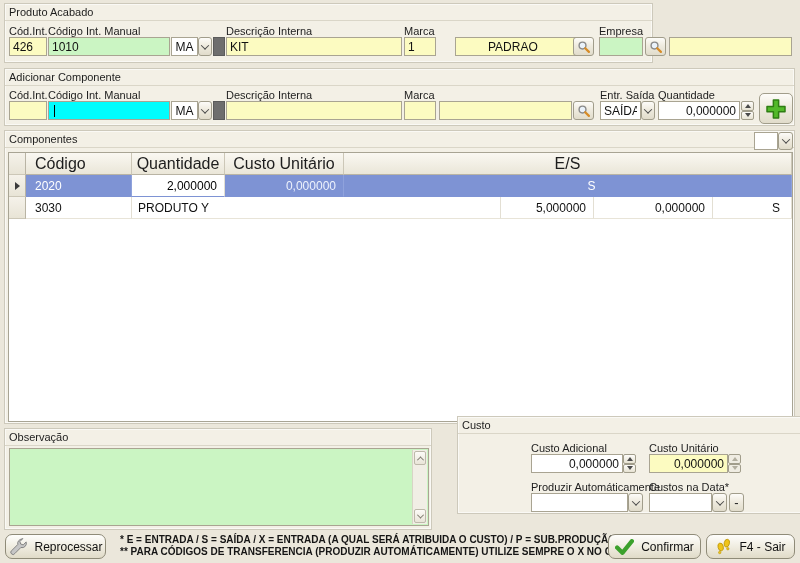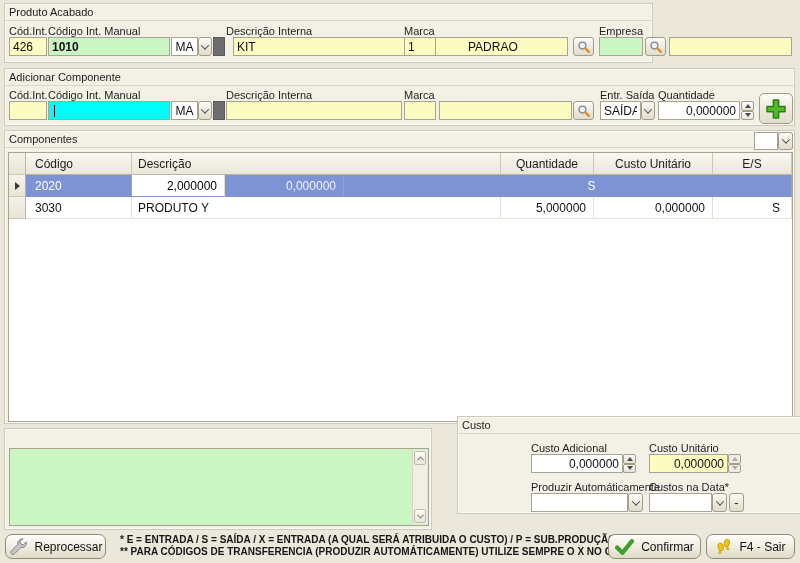--- a/index.html
+++ b/index.html
@@ -60,21 +60,21 @@
     background:linear-gradient(#FEFEFC,#F0EDE1 50%,#E0DBC8);
     display:flex; align-items:center; justify-content:center; gap:7px;
     font-size:12px; color:#111; cursor:default;
   }
   
   .grid { position:absolute; left:3px; top:21px; width:785px; height:270px; background:#fff; border:1px solid #A8A494; }
   .gh, .gr { display:flex; height:22px; }
   .ghc {
     background:linear-gradient(#FAF8F2,#EAE6D8);
     border-right:1px solid #CCC7B7; border-bottom:1px solid #B9B4A4;
-    font-size:12px; display:flex; align-items:center; white-space:nowrap; overflow:hidden;
+    font-size:16px; display:flex; align-items:center; white-space:nowrap; overflow:hidden;
   }
   .grc {
     font-size:12px; display:flex; align-items:center; white-space:nowrap; overflow:hidden;
     border-right:1px solid #E3DFD3; border-bottom:1px solid #E8E4D8; background:#fff; color:#111;padding-left:48px;
   }
   .selcell {
     background:linear-gradient(#F5F2EA,#E8E4D6) !important;
     border-right:1px solid #B9B4A4; border-bottom:1px solid #CCC7B7;
     display:flex; align-items:center; justify-content:center;
   }
@@ -104,29 +104,29 @@
 
 <div class="group" style="left:4px; top:3px; width:649px; height:60px;">
   <div class="group-head">Produto Acabado</div>
   <div class="lbl" style="left:4px; top:21px;">Cód.Int.</div>
   <div class="lbl" style="left:43px; top:21px;">Código Int. Manual</div>
   <div class="lbl" style="left:221px; top:21px;">Descrição Interna</div>
   <div class="lbl" style="left:399px; top:21px;">Marca</div>
   <div class="lbl" style="left:594px; top:21px;">Empresa</div>
 
   <input class="field yellow" style="left: 4px; top: 33px; width: 38px;" value="426">
-  <input class="field green" style="left: 43px; top: 33px; width: 122px; font-weight: bold;" value="1010">
+  <input class="field green" style="left: 43px; top: 33px; width: 122px;" value="1010">
   <input class="field center" style="left: 166px; top: 33px; width: 27px;" value="MA">
   <div class="btn3d" style="left:193px; top:33px; width:14px;">
       <span class="chev"></span>
     </div>
   <div class="darkbox" style="left:208px; top:33px;"></div>
-  <input class="field yellow" style="left: 228px; top: 33px; width: 176px;" value="KIT">
+  <input class="field yellow" style="left: 221px; top: 33px; width: 176px;" value="KIT">
   <input class="field yellow" style="left: 399px; top: 33px; width: 32px;" value="1">
-  <input class="field yellow" style="left: 430px; top: 33px; width: 133px; padding-left: 32px;" value="PADRAO">
+  <input class="field yellow" style="left: 450px; top: 33px; width: 133px; padding-left: 32px;" value="PADRAO">
   <div class="btn3d" style="left:568px; top:33px; width:21px;">
     <svg width="14" height="14" viewBox="0 0 16 16">
         <circle cx="6.3" cy="6.3" r="3.9" fill="#EAF2FA" stroke="#8A8A8A" stroke-width="1.6"></circle>
         <line x1="9.4" y1="9.4" x2="13.6" y2="13.6" stroke="#D78C28" stroke-width="2.6" stroke-linecap="round"></line>
       </svg>
   </div>
   <input class="field green" style="left: 594px; top: 33px; width: 44px;" value="">
   <div class="btn3d" style="left:640px; top:33px; width:21px;">
     <svg width="14" height="14" viewBox="0 0 16 16">
         <circle cx="6.3" cy="6.3" r="3.9" fill="#EAF2FA" stroke="#8A8A8A" stroke-width="1.6"></circle>
@@ -187,21 +187,20 @@
   <div class="group-head">Componentes</div>
   <input class="field" style="left: 749px; top: 1px; width: 24px; height: 18px;">
   <div class="btn3d" style="left:773px; top:1px; width:15px; height:18px;">
       <span class="chev"></span>
     </div>
 
   <div class="grid">
     <div class="gh">
       <div class="ghc c-sel selcell"></div>
       <div class="ghc c-cod">Código</div>
-      <div class="ghc c-desc">Descrição</div>
       <div class="ghc c-qty" style="justify-content:center; padding-right:0;">Quantidade</div>
       <div class="ghc c-cu" style="justify-content:center; padding-right:0;">Custo Unitário</div>
       <div class="ghc c-es" style="justify-content:center;">E/S</div>
     </div>
     <div class="gr row-selected">
       <div class="selcell c-sel">
           <span class="row-arrow"></span>
         </div>
       <div class="grc c-cod">2020</div>
       <div class="grc c-qty focus-cell">2,000000</div>
@@ -213,20 +212,21 @@
       <div class="grc c-cod">3030</div>
       <div class="grc c-desc">PRODUTO Y</div>
       <div class="grc c-qty">5,000000</div>
       <div class="grc c-cu">0,000000</div>
       <div class="grc c-es">S</div>
     </div>
   </div>
 </div>
 
 <div class="group" style="left:4px; top:428px; width:428px; height:102px;">
+  <div class="group-head">Observação</div>
   <div class="field green" style="left:4px; top:19px; width:420px; height:78px;">
     <textarea style="position: absolute; inset: 0px 16px 0px 0px; border: none; background: transparent; resize: none; outline: none; font-family: inherit; font-size: 12px;"></textarea>
     <div class="vscroll">
       <div class="sbtn up">
           <span class="schev u"></span>
         </div>
       <div class="sbtn dn">
           <span class="schev d"></span>
         </div>
     </div>

